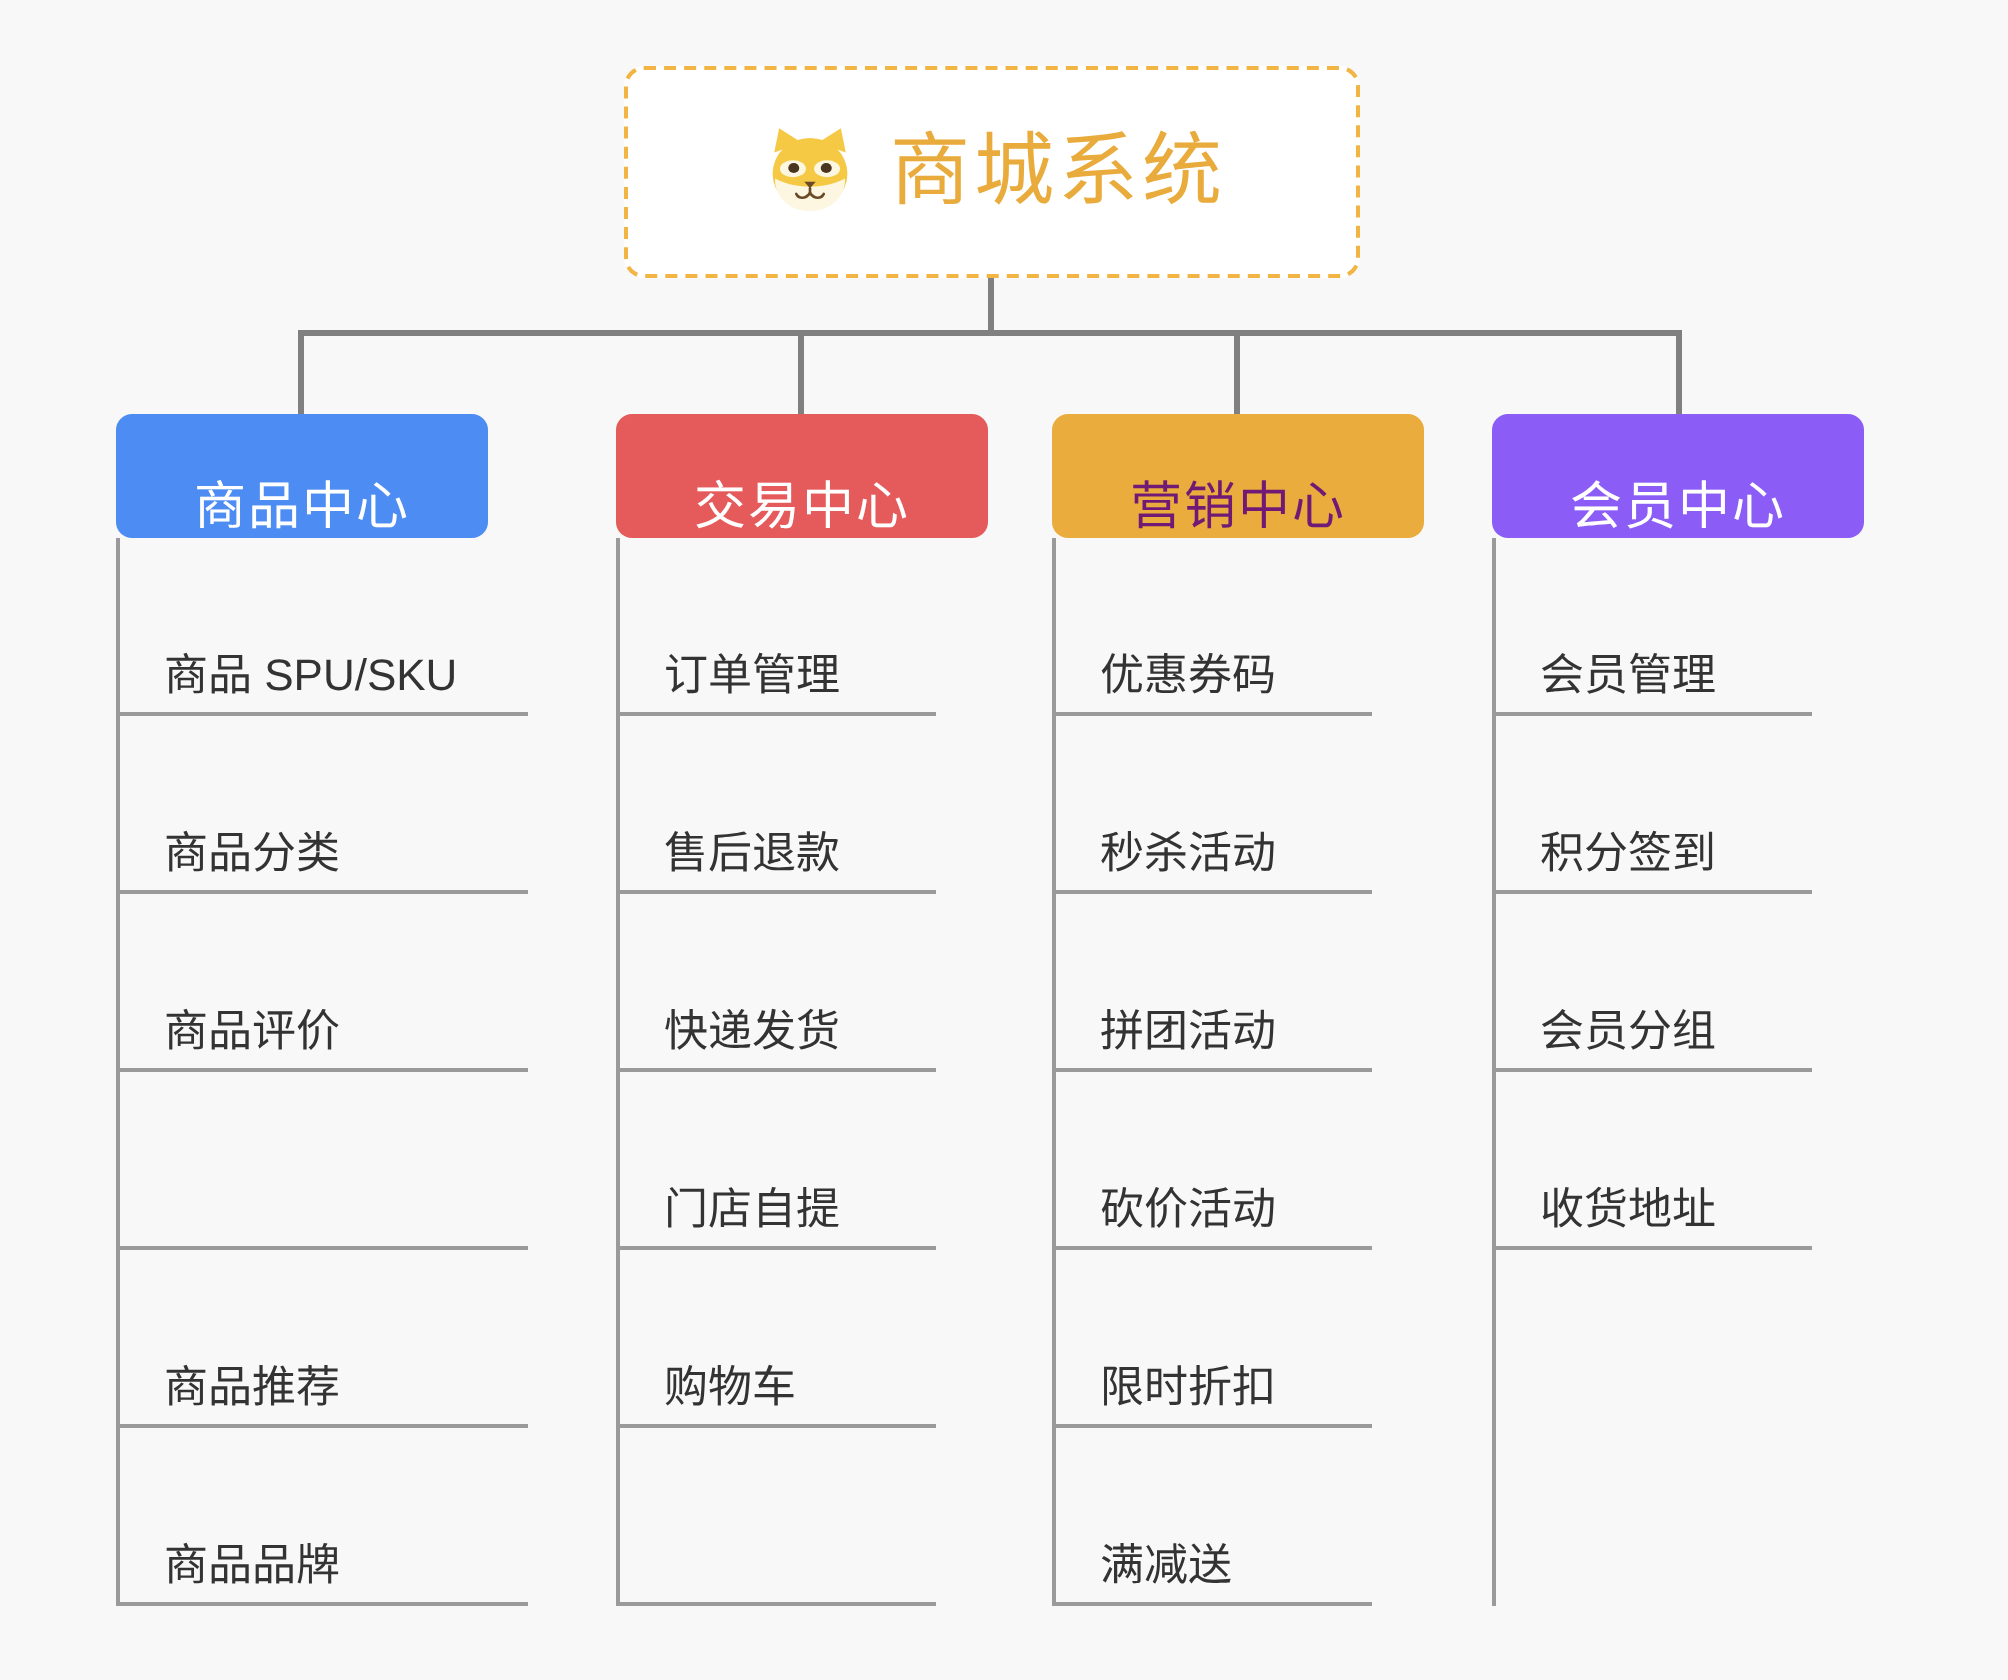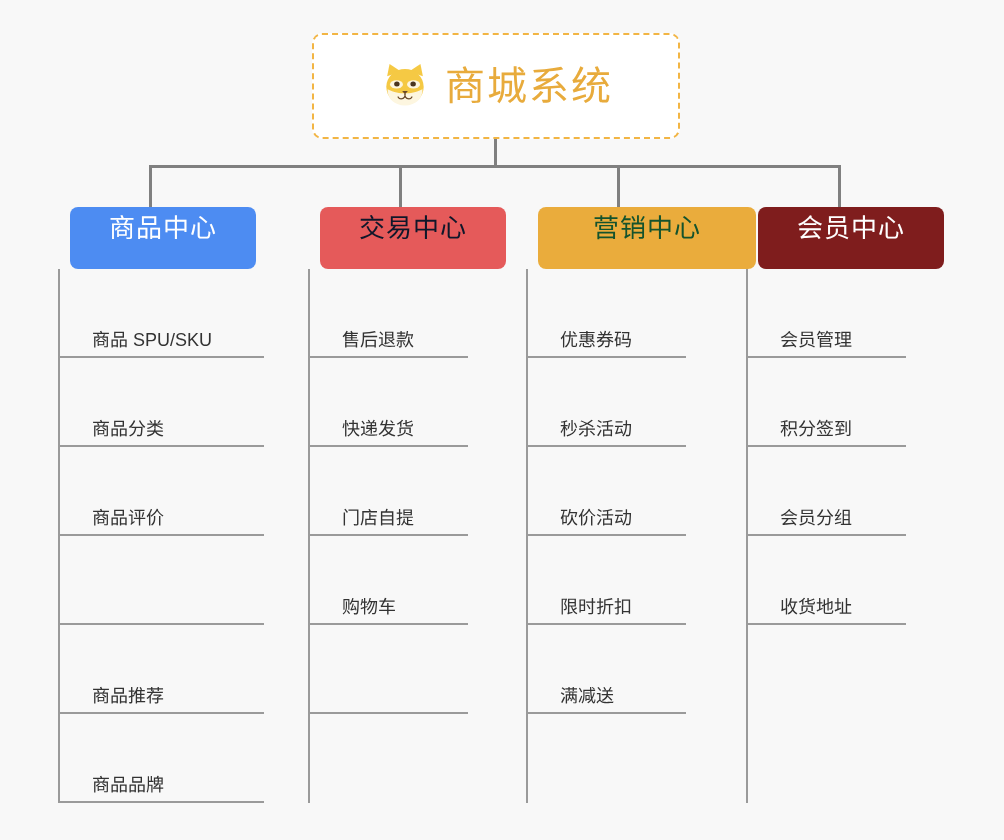--- a/index.html
+++ b/index.html
@@ -79,28 +79,27 @@
 
   
   .column {
     position: absolute;
     top: 207px;
   }
   .cat-box {
     height: 62px;
     border-radius: 8px;
     display: flex;
-    align-items: flex-start;
+    align-items: flex-end;
     justify-content: center;
     color: #ffffff;
     font-size: 26px;
     letter-spacing: 1px;
     white-space: nowrap;
     box-sizing: border-box;
-    margin-left: 12px;
   }
 
   
   .spine {
     position: absolute;
     left: 0;
     top: 62px;
     width: 2px;
     background: #9a9a9a;
   }
@@ -118,24 +117,24 @@
   }
   .leaf-underline {
     position: absolute;
     left: 0;
     bottom: 0;
     height: 2px;
     background: #9a9a9a;
   }
   .leaf-label {
     position: relative;
-    font-size: 18px;
+    font-size: 22px;
     color: #333333;
     white-space: nowrap;
-    padding: 0 0 9px 34px;
+    padding: 0 0 9px 24px;
     line-height: 1;
   }
 </style>
 </head>
 <body>
 
 <div id="mindmap">
 
   <div class="root-node">
     <span class="root-emoji">
@@ -198,76 +197,84 @@
             <div class="leaf-underline" style="background: rgb(154, 154, 154); width: 206px;"></div>
             <span class="leaf-label">商品推荐</span>
           </div>
           <div class="leaf">
             <div class="leaf-underline" style="background: rgb(154, 154, 154); width: 206px;"></div>
             <span class="leaf-label">商品品牌</span>
           </div>
         </div>
       </div>
       <div class="column" style="left: 308px; width: 186px;">
-        <div class="cat-box" style="background: rgb(229, 90, 90); color: #0f172a; width: 186px;">
+        <div class="cat-box" style="background: rgb(229, 90, 90); color: #ffffff; width: 186px;">
           <span>交易中心</span>
         </div>
         <div class="spine" style="background: rgb(154, 154, 154); height: 534px;"></div>
         <div class="leaves">
           <div class="leaf">
             <div class="leaf-underline" style="background: rgb(154, 154, 154); width: 160px;"></div>
+            <span class="leaf-label">订单管理</span>
+          </div>
+          <div class="leaf">
+            <div class="leaf-underline" style="background: rgb(154, 154, 154); width: 160px;"></div>
             <span class="leaf-label">售后退款</span>
           </div>
           <div class="leaf">
             <div class="leaf-underline" style="background: rgb(154, 154, 154); width: 160px;"></div>
             <span class="leaf-label">快递发货</span>
           </div>
           <div class="leaf">
             <div class="leaf-underline" style="background: rgb(154, 154, 154); width: 160px;"></div>
             <span class="leaf-label">门店自提</span>
           </div>
           <div class="leaf">
             <div class="leaf-underline" style="background: rgb(154, 154, 154); width: 160px;"></div>
             <span class="leaf-label">购物车</span>
           </div>
           <div class="leaf">
             <div class="leaf-underline" style="background: rgb(154, 154, 154); width: 160px;"></div>
           </div>
         </div>
       </div>
       <div class="column" style="left: 526px; width: 186px;">
-        <div class="cat-box" style="background: rgb(234, 172, 60); color: #14532d; width: 218px;">
+        <div class="cat-box" style="background: rgb(234, 172, 60); color: #701a75; width: 186px;">
           <span>营销中心</span>
         </div>
         <div class="spine" style="background: rgb(154, 154, 154); height: 534px;"></div>
         <div class="leaves">
           <div class="leaf">
             <div class="leaf-underline" style="background: rgb(154, 154, 154); width: 160px;"></div>
             <span class="leaf-label">优惠券码</span>
           </div>
           <div class="leaf">
             <div class="leaf-underline" style="background: rgb(154, 154, 154); width: 160px;"></div>
             <span class="leaf-label">秒杀活动</span>
           </div>
           <div class="leaf">
             <div class="leaf-underline" style="background: rgb(154, 154, 154); width: 160px;"></div>
+            <span class="leaf-label">拼团活动</span>
+          </div>
+          <div class="leaf">
+            <div class="leaf-underline" style="background: rgb(154, 154, 154); width: 160px;"></div>
             <span class="leaf-label">砍价活动</span>
           </div>
           <div class="leaf">
             <div class="leaf-underline" style="background: rgb(154, 154, 154); width: 160px;"></div>
             <span class="leaf-label">限时折扣</span>
           </div>
           <div class="leaf">
             <div class="leaf-underline" style="background: rgb(154, 154, 154); width: 160px;"></div>
             <span class="leaf-label">满减送</span>
           </div>
         </div>
       </div>
       <div class="column" style="left: 746px; width: 186px;">
-        <div class="cat-box" style="background: #7f1d1d; color: rgb(255, 255, 255); width: 186px;">
+        <div class="cat-box" style="background: #8b5cf6; color: rgb(255, 255, 255); width: 186px;">
           <span>会员中心</span>
         </div>
         <div class="spine" style="background: rgb(154, 154, 154); height: 534px;"></div>
         <div class="leaves">
           <div class="leaf">
             <div class="leaf-underline" style="background: rgb(154, 154, 154); width: 160px;"></div>
             <span class="leaf-label">会员管理</span>
           </div>
           <div class="leaf">
             <div class="leaf-underline" style="background: rgb(154, 154, 154); width: 160px;"></div>

